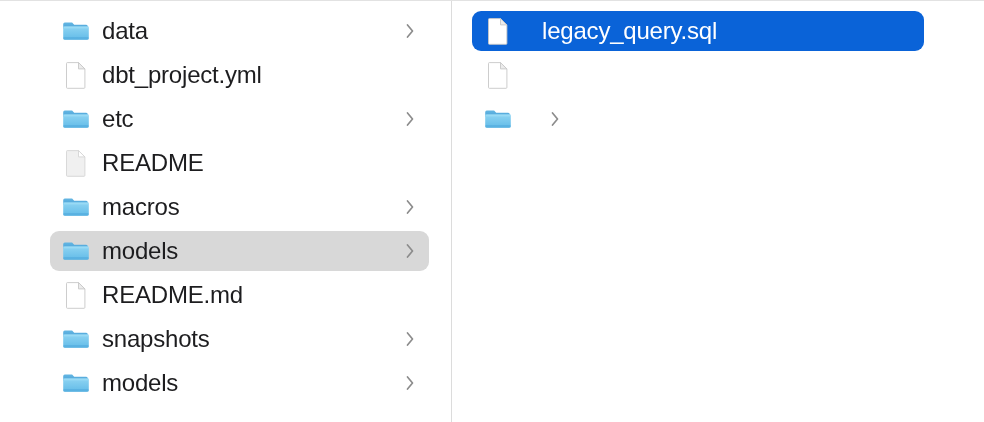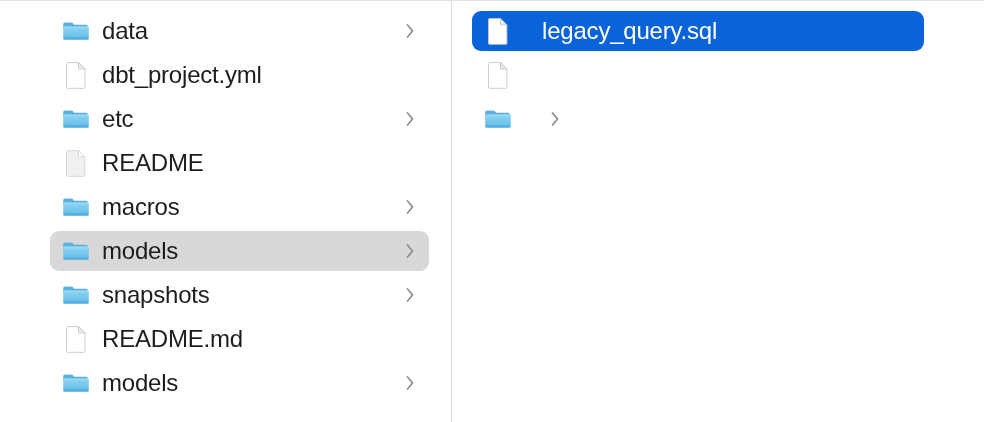--- a/index.html
+++ b/index.html
@@ -245,52 +245,52 @@
         <span class="label">models</span>
         <span class="chevron">
           <svg viewBox="0 0 10 18" xmlns="http://www.w3.org/2000/svg">
             <polyline points="2.5,3 7.5,9 2.5,15" fill="none" stroke="#8c8c8c" stroke-width="1.7" stroke-linecap="round" stroke-linejoin="round"></polyline>
           </svg>
         </span>
       </div>
       <div class="row">
         <span class="icon">
           <svg viewBox="0 0 28 30" xmlns="http://www.w3.org/2000/svg">
-            <defs>
-              <linearGradient id="fbody" x1="0" y1="0" x2="0" y2="1">
-                <stop offset="0" stop-color="#8ed4f2"></stop>
-                <stop offset="1" stop-color="#62bbe8"></stop>
-              </linearGradient>
-              <linearGradient id="ftab" x1="0" y1="0" x2="0" y2="1">
-                <stop offset="0" stop-color="#63b6e3"></stop>
-                <stop offset="1" stop-color="#4ea4d8"></stop>
-              </linearGradient>
-            </defs>
-            <path d="M1.2 8.2a1.6 1.6 0 0 1 1.6-1.6h7.3l2.1 2.2h12a1.6 1.6 0 0 1 1.6 1.6v2.1H1.2z" fill="url(#ftab)"></path>
-            <rect x="1.2" y="10.4" width="25.6" height="13.4" rx="1.7" fill="url(#fbody)"></rect>
-            <rect x="1.2" y="10.4" width="25.6" height="2.0" fill="#9ddcf5" opacity="0.75"></rect>
-            <rect x="1.2" y="21.0" width="25.6" height="2.8" rx="1.4" fill="#4fa8da" opacity="0.55"></rect>
-          </svg>
-        </span>
-        <span class="label">snapshots</span>
-        <span class="chevron">
-          <svg viewBox="0 0 10 18" xmlns="http://www.w3.org/2000/svg">
-            <polyline points="2.5,3 7.5,9 2.5,15" fill="none" stroke="#8c8c8c" stroke-width="1.7" stroke-linecap="round" stroke-linejoin="round"></polyline>
-          </svg>
-        </span>
-      </div>
-      <div class="row">
-        <span class="icon">
-          <svg viewBox="0 0 28 30" xmlns="http://www.w3.org/2000/svg">
             <path d="M5.4 2.6h11.1l6.4 6.3v18.5a0.9 0.9 0 0 1-0.9 0.9H5.4a0.9 0.9 0 0 1-0.9-0.9V3.5a0.9 0.9 0 0 1 0.9-0.9z" fill="#ffffff" stroke="#c7c7c7" stroke-width="0.9"></path>
             <path d="M16.5 2.6l6.4 6.3h-6.4z" fill="#ececec" stroke="#c7c7c7" stroke-width="0.9" stroke-linejoin="round"></path>
           </svg>
         </span>
         <span class="label">README.md</span>
         <span class="chevron hidden">
+          <svg viewBox="0 0 10 18" xmlns="http://www.w3.org/2000/svg">
+            <polyline points="2.5,3 7.5,9 2.5,15" fill="none" stroke="#8c8c8c" stroke-width="1.7" stroke-linecap="round" stroke-linejoin="round"></polyline>
+          </svg>
+        </span>
+      </div>
+      <div class="row">
+        <span class="icon">
+          <svg viewBox="0 0 28 30" xmlns="http://www.w3.org/2000/svg">
+            <defs>
+              <linearGradient id="fbody" x1="0" y1="0" x2="0" y2="1">
+                <stop offset="0" stop-color="#8ed4f2"></stop>
+                <stop offset="1" stop-color="#62bbe8"></stop>
+              </linearGradient>
+              <linearGradient id="ftab" x1="0" y1="0" x2="0" y2="1">
+                <stop offset="0" stop-color="#63b6e3"></stop>
+                <stop offset="1" stop-color="#4ea4d8"></stop>
+              </linearGradient>
+            </defs>
+            <path d="M1.2 8.2a1.6 1.6 0 0 1 1.6-1.6h7.3l2.1 2.2h12a1.6 1.6 0 0 1 1.6 1.6v2.1H1.2z" fill="url(#ftab)"></path>
+            <rect x="1.2" y="10.4" width="25.6" height="13.4" rx="1.7" fill="url(#fbody)"></rect>
+            <rect x="1.2" y="10.4" width="25.6" height="2.0" fill="#9ddcf5" opacity="0.75"></rect>
+            <rect x="1.2" y="21.0" width="25.6" height="2.8" rx="1.4" fill="#4fa8da" opacity="0.55"></rect>
+          </svg>
+        </span>
+        <span class="label">snapshots</span>
+        <span class="chevron">
           <svg viewBox="0 0 10 18" xmlns="http://www.w3.org/2000/svg">
             <polyline points="2.5,3 7.5,9 2.5,15" fill="none" stroke="#8c8c8c" stroke-width="1.7" stroke-linecap="round" stroke-linejoin="round"></polyline>
           </svg>
         </span>
       </div>
       <div class="row">
         <span class="icon">
           <svg viewBox="0 0 28 30" xmlns="http://www.w3.org/2000/svg">
             <defs>
               <linearGradient id="fbody" x1="0" y1="0" x2="0" y2="1">

